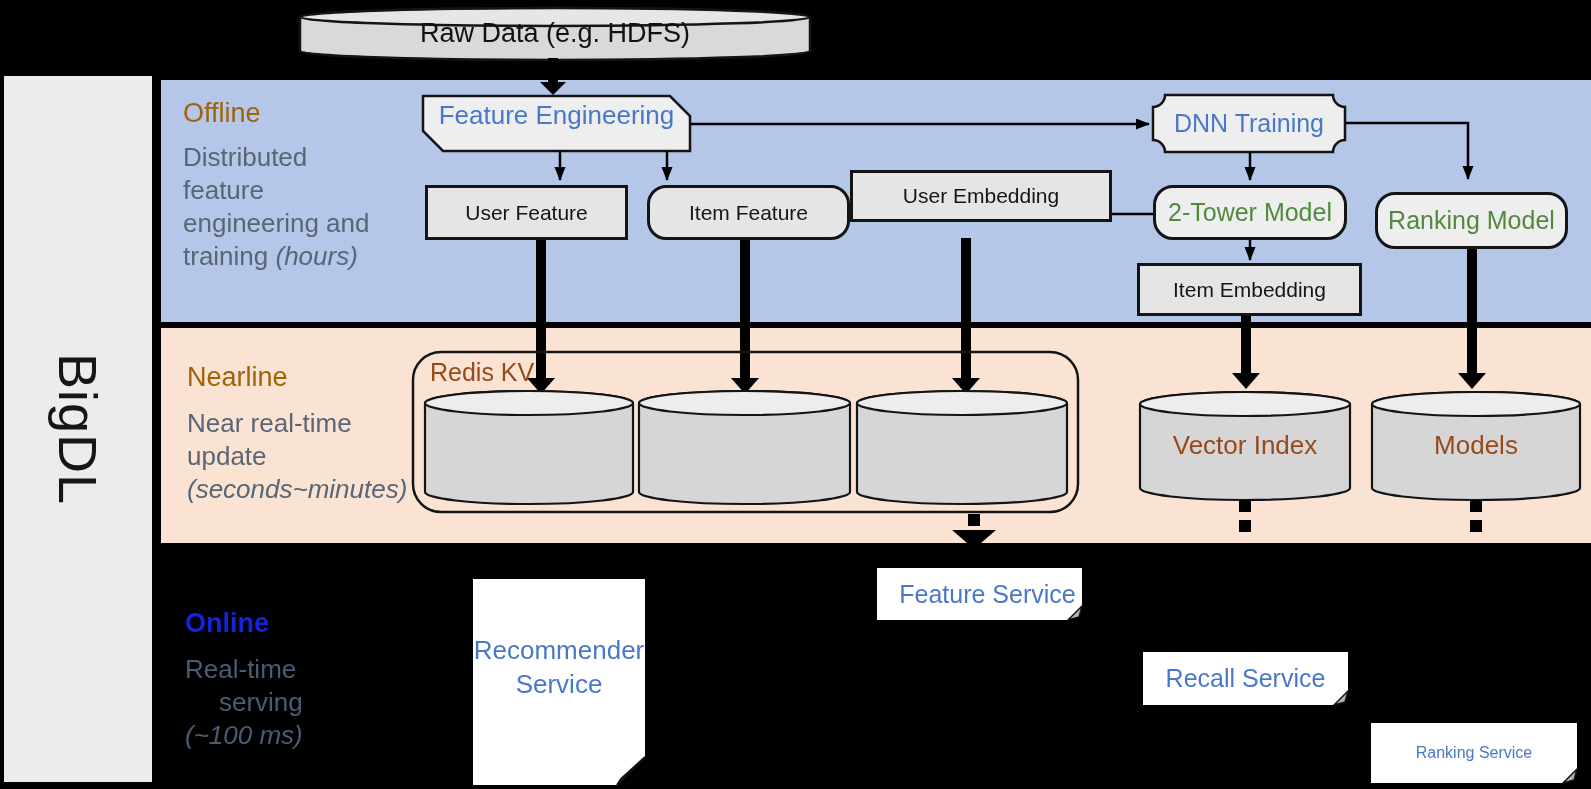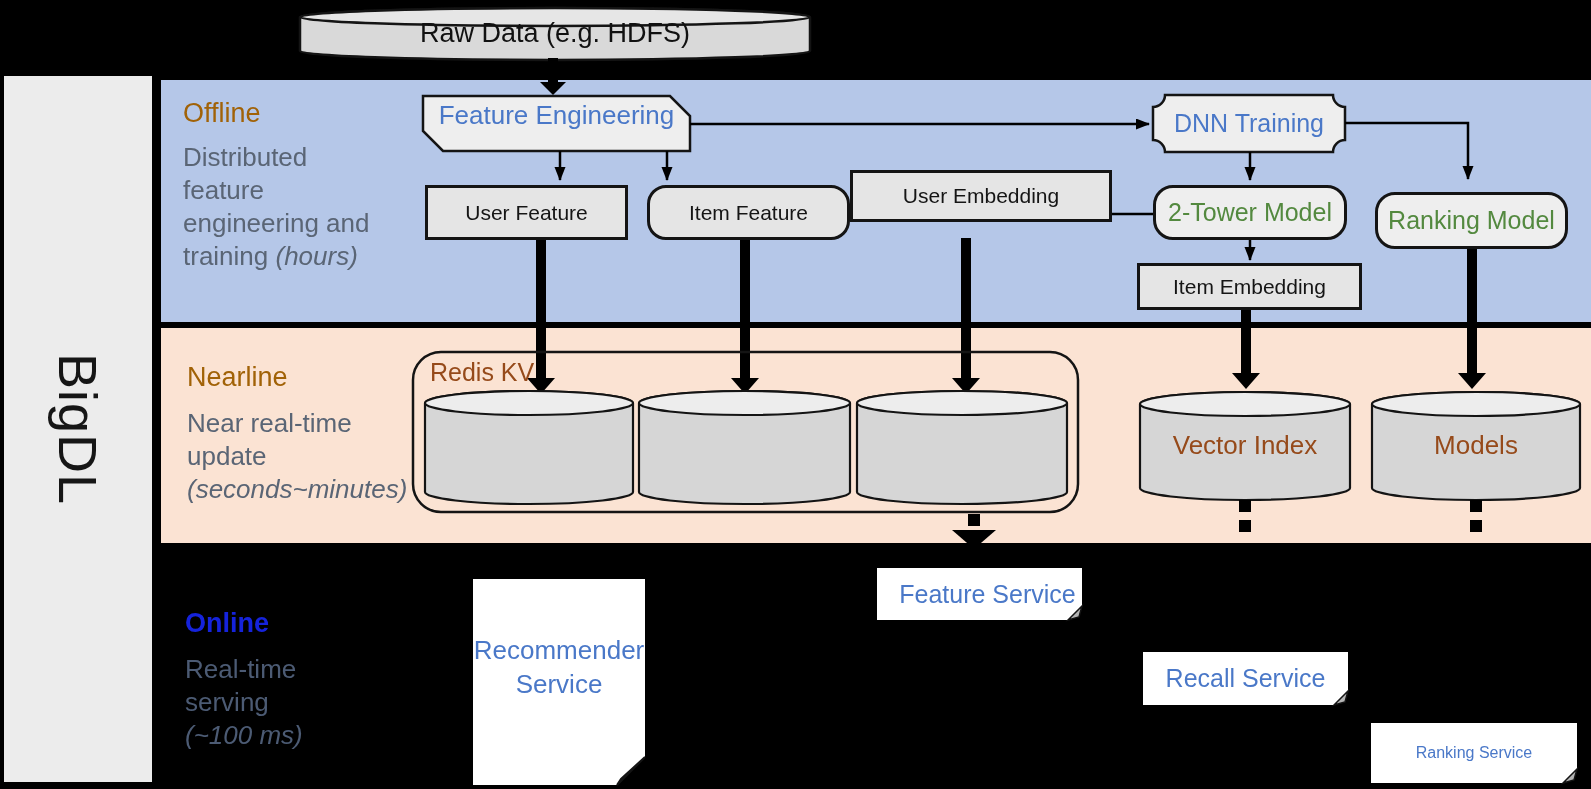--- a/index.html
+++ b/index.html
@@ -147,21 +147,21 @@
 
   <div class="gray-node" style="left:425px;top:185px;width:203px;height:55px;">
     <span>User Feature</span>
   </div>
   <div class="gray-node" style="left:647px;top:185px;width:203px;height:55px;border-radius:19px;">
     <span>Item Feature</span>
   </div>
   <div class="gray-node" style="left:850px;top:170px;width:262px;height:52px;">
     <span>User Embedding</span>
   </div>
-  <div class="gray-node" style="left:1137px;top:263px;width:225px;height:47px;">
+  <div class="gray-node" style="left:1137px;top:263px;width:225px;height:53px;">
     <span>Item Embedding</span>
   </div>
 
   <div class="round-node" style="left:1153px;top:185px;width:194px;height:55px;">
     <span>2-Tower Model</span>
   </div>
   <div class="round-node" style="left:1375px;top:185px;width:193px;height:57px;margin-top:7px;">
     <span>Ranking Model</span>
   </div>
 
@@ -194,17 +194,17 @@
     <div style="height:14px;"></div>
     <div class="sec-line">Near real-time</div>
     <div class="sec-line">update</div>
     <div class="sec-line" style="font-style:italic;">(seconds~minutes)</div>
   </div>
 
   <div class="abs" style="left:185px;top:608px;">
     <div class="sec-title" style="font-weight:bold;color:#1523dc;">Online</div>
     <div style="height:14px;"></div>
     <div class="sec-line" style="color:#4c5b74;">Real-time</div>
-    <div class="sec-line" style="color:#4c5b74;">serving</div>
+    <div class="sec-line" style="color:#4c5b74;text-align:right;">serving</div>
     <div class="sec-line" style="font-style:italic;color:#4c5b74;">(~100 ms)</div>
   </div>
 
 </div>
 
 </body></html>

